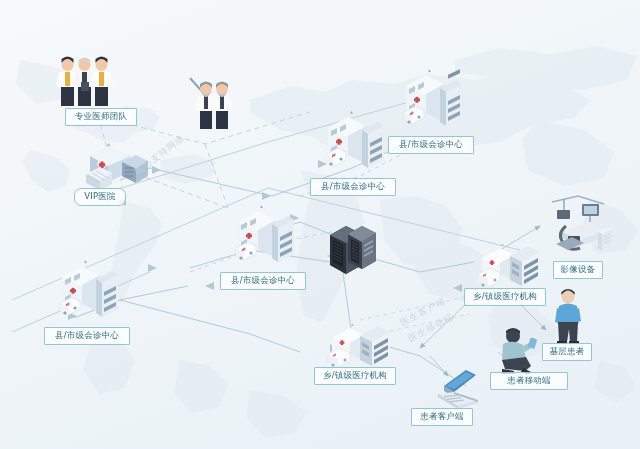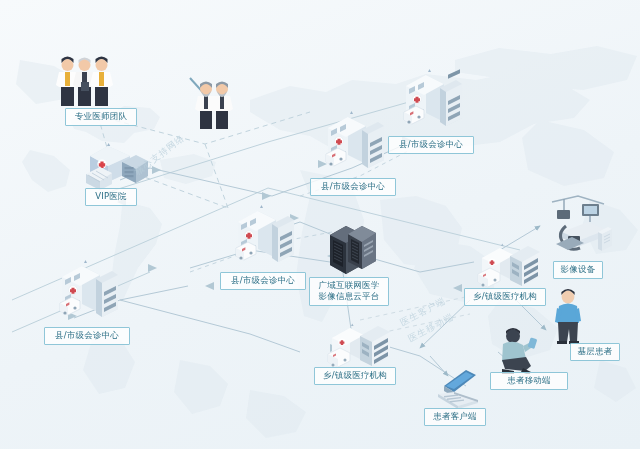--- a/index.html
+++ b/index.html
@@ -201,21 +201,21 @@
       <path d="M8 34 L22 27 L34 33 L34 44 L22 50 L8 43z" fill="#eef3f7"></path>
       <path d="M8 34 L22 41 L22 50 L8 43z" fill="#cbd9e4"></path>
       <path d="M22 41 L34 33 L34 44 L22 50z" fill="#dbe5ed"></path>
       <g stroke="#bccbd8" stroke-width=".8" fill="none">
         <path d="M10 35 L22 42"></path>
           <path d="M14 33 L26 40"></path>
           <path d="M18 31 L30 38"></path>
       </g>
     </svg>
   </div>
-  <div class="lbl" style="left:85px;top:188px;width:52px;">VIP医院</div>
+  <div class="lbl" style="left:74px;top:188px;width:52px;border-radius:7px;">VIP医院</div>
 
   <div class="node" style="left:400px;top:68px;width:66px;height:68px;">
     <svg class="art" width="66" height="68" viewBox="0 0 66 68">
       <path d="M6 18 L26 7 L26 45 L6 56z" fill="#eef4f8"></path>
       <path d="M26 7 L44 16 L44 54 L26 45z" fill="#dbe6ee"></path>
       <path d="M6 18 L26 7 L44 16 L24 27z" fill="#f7fafc"></path>
       <circle cx="17" cy="31" r="4.4" fill="#ffffff" stroke="#e4eaf0" stroke-width=".6"></circle>
       <path d="M15.5 28.8h3v1.5h1.5v3h-1.5v1.5h-3v-1.5H14v-3h1.5z" fill="#cf4b52"></path>
       <g fill="#b7cad8">
         <path d="M9 21 l6 -3 0 5 -6 3z"></path>
@@ -372,22 +372,20 @@
           <path d="M26 33 L32 36"></path>
           <path d="M26 36 L32 39"></path>
       </g>
       <g fill="#9aa5b2">
         <path d="M38 24 l9 -5 0 2 -9 5z"></path>
         <path d="M38 29 l9 -5 0 2 -9 5z"></path>
         <path d="M38 34 l9 -5 0 2 -9 5z"></path>
       </g>
     </svg>
   </div>
-  <div class="lbl two" style="left:309px;top:277px;width:80px;">广域互联网医学
-影像信息云平台</div>
 
   <div class="node" style="left:474px;top:240px;width:70px;height:52px;">
     <svg class="art" width="70" height="52" viewBox="0 0 70 52">
       <path d="M8 18 L26 8 L26 34 L8 44z" fill="#f2f6f9"></path>
       <path d="M26 8 L40 15 L40 41 L26 34z" fill="#e2eaf0"></path>
       <path d="M8 18 L26 8 L40 15 L22 25z" fill="#fafcfd"></path>
       <circle cx="18" cy="22" r="3.6" fill="#ffffff"></circle>
       <path d="M16.8 20.2h2.4v1.2h1.2v2.4h-1.2v1.2h-2.4v-1.2h-1.2v-2.4h1.2z" fill="#cf4b52"></path>
 
       <path d="M36 16 L54 6 L66 12 L66 36 L48 46 L36 40z" fill="#e4ecf2"></path>
@@ -480,21 +478,21 @@
       <circle cx="20" cy="9" r="6.4" fill="#f0cdb0"></circle>
       <path d="M13.4 7 q6.6 -9 13.2 0 l0 -3 q-6.6 -6 -13.2 0z" fill="#2c313c"></path>
       <path d="M11 18 q9 -5 18 0 l2 17 -22 0z" fill="#5aa7d8"></path>
       <path d="M9 20 l-2 14 4 1 3 -13z" fill="#5aa7d8"></path>
       <path d="M31 20 l2 13 -4 1 -2 -12z" fill="#5aa7d8"></path>
       <path d="M10 34 h20 l-1 20 -7 0 -1 -13 -2 13 -8 0z" fill="#3c4450"></path>
       <path d="M9 53 h10 l0 3 -10 0z" fill="#2a303a"></path>
       <path d="M21 53 h10 l0 3 -10 0z" fill="#2a303a"></path>
     </svg>
   </div>
-  <div class="lbl" style="left:542px;top:343px;width:50px;margin-left:28px;">基层患者</div>
+  <div class="lbl" style="left:542px;top:343px;width:50px;">基层患者</div>
 
   <div class="node" style="left:493px;top:326px;width:56px;height:48px;">
     <svg class="art" width="56" height="48" viewBox="0 0 56 48">
       <circle cx="20" cy="10" r="7" fill="#3b4350"></circle>
       <path d="M13 8 q7 -9 14 0 l0 -3 q-7 -6 -14 0z" fill="#2c313c"></path>
       <path d="M10 18 q10 -5 20 1 l3 14 -24 3z" fill="#9fc4cf"></path>
       <path d="M30 20 l8 -4 3 4 -9 6z" fill="#9fc4cf"></path>
       <rect x="36" y="12" width="7" height="10" rx="1.4" fill="#7fb8d8" transform="rotate(18 39 17)"></rect>
       <path d="M9 34 l24 -3 5 9 -6 5 -20 -2z" fill="#3c4450"></path>
       <path d="M9 43 l12 2 0 4 -12 -1z" fill="#2a303a"></path>
@@ -512,19 +510,19 @@
       <path d="M6 28 L26 40 L26 43 L6 31z" fill="#c6d4df"></path>
       <path d="M26 40 L46 34 L46 37 L26 43z" fill="#d6e1e9"></path>
       <g fill="#b6c6d3">
         <path d="M12 30 l14 -1.6 0 1.4 -14 1.6z"></path>
         <path d="M15 32.5 l14 -1.6 0 1.4 -14 1.6z"></path>
         <path d="M18 35 l14 -1.6 0 1.4 -14 1.6z"></path>
       </g>
       <path d="M22 26 L46 34 L46 36 L22 28z" fill="#aebecb"></path>
     </svg>
   </div>
-  <div class="lbl" style="left:424px;top:408px;width:62px;font-family:Liberation Serif, serif;">患者客户端</div>
+  <div class="lbl" style="left:411px;top:408px;width:62px;font-family:Liberation Serif, serif;">患者客户端</div>
 
   <div class="ghost" style="left:132px;top:168px;transform:rotate(-37deg);">核心支持网络</div>
   <div class="ghost" style="left:398px;top:318px;transform:rotate(-28deg);">医生客户端</div>
   <div class="ghost" style="left:406px;top:334px;transform:rotate(-28deg);">医生移动端</div>
 
 </div>
 
 </body></html>

